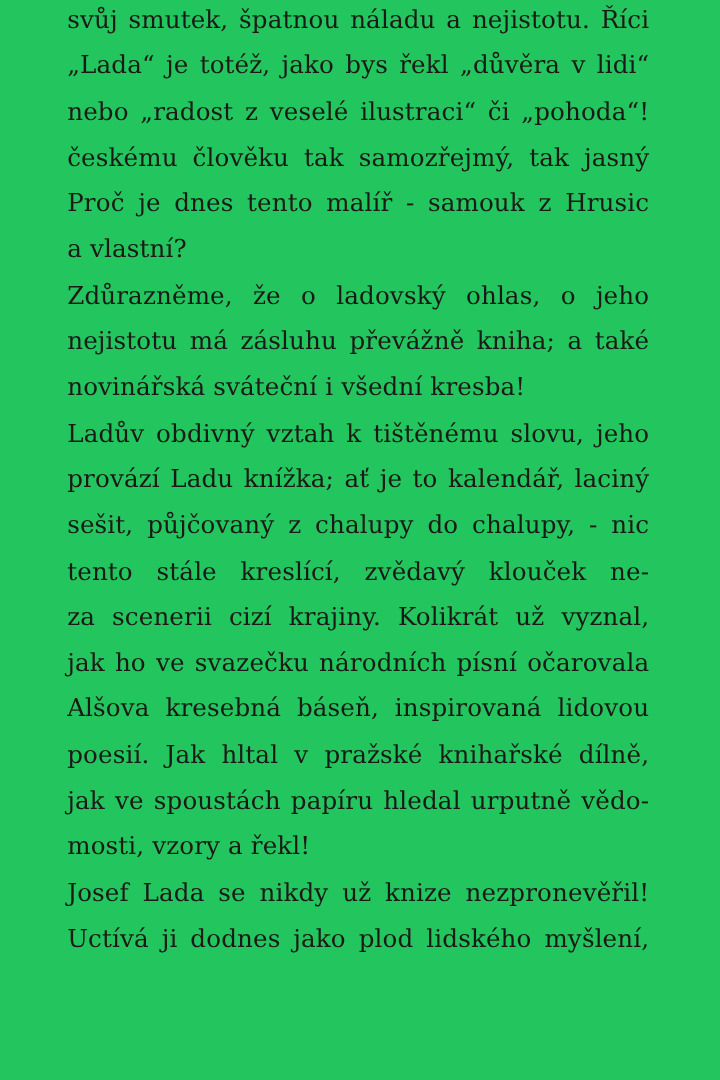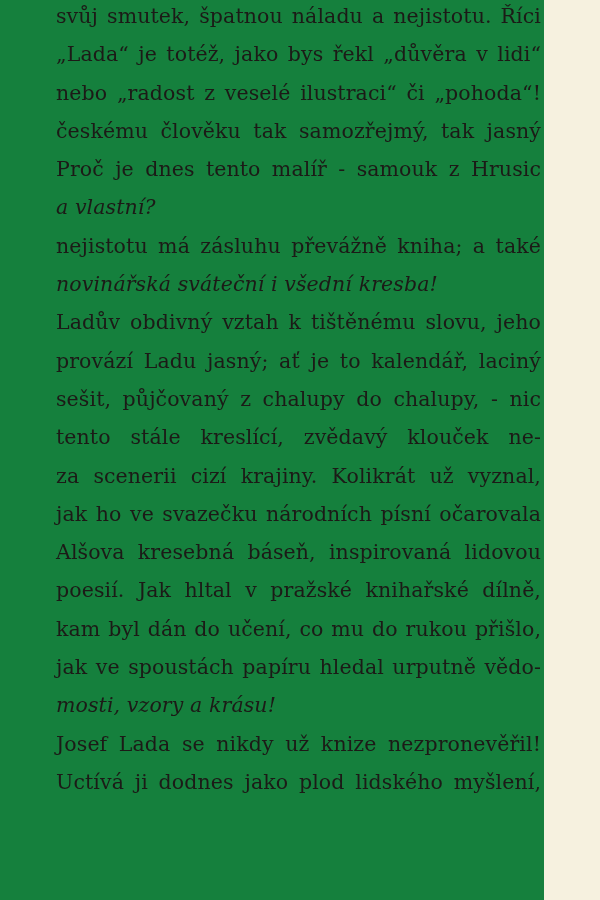--- a/index.html
+++ b/index.html
@@ -5,23 +5,23 @@
     html, body {
       margin: 0;
       padding: 0;
       width: 600px;
       height: 900px;
       overflow: hidden;
       background: #f6f1df;
     }
     .page {
       position: relative;
-      width: 544px;
+      width: 600px;
       height: 900px;
-      background: #15803d;
+      background: #22c55e;
     }
     .text-block {
       position: absolute;
       left: 56px;
       top: -3px;
       width: 485px;
       font-family: "DejaVu Serif", "Liberation Serif", serif;
       font-size: 20.5px;
       line-height: 38.3px;
       color: #1c1a17;
@@ -29,44 +29,43 @@
     }
     .line {
       display: block;
       white-space: nowrap;
       text-align: justify;
       text-align-last: justify;
       height: 38.3px;
     }
     .line.last {
       text-align-last: left;
-      font-style: italic;
     }
   </style>
 </head>
 <body>
 
 <div class="page">
   <div class="text-block">
     <span class="line">svůj smutek, špatnou náladu a nejistotu. Říci</span>
     <span class="line">„Lada“ je totéž, jako bys řekl „důvěra v lidi“</span>
     <span class="line">nebo „radost z veselé ilustraci“ či „pohoda“!</span>
     <span class="line">českému člověku tak samozřejmý, tak jasný</span>
     <span class="line">Proč je dnes tento malíř - samouk z Hrusic</span>
     <span class="line last">a vlastní?</span>
+    <span class="line">Zdůrazněme, že o ladovský ohlas, o jeho</span>
     <span class="line">nejistotu má zásluhu převážně kniha; a také</span>
     <span class="line last">novinářská sváteční i všední kresba!</span>
     <span class="line">Ladův obdivný vztah k tištěnému slovu, jeho</span>
-    <span class="line">provází Ladu jasný; ať je to kalendář, laciný</span>
+    <span class="line">provází Ladu knížka; ať je to kalendář, laciný</span>
     <span class="line">sešit, půjčovaný z chalupy do chalupy, - nic</span>
     <span class="line">tento stále kreslící, zvědavý klouček ne-</span>
     <span class="line">za scenerii cizí krajiny. Kolikrát už vyznal,</span>
     <span class="line">jak ho ve svazečku národních písní očarovala</span>
     <span class="line">Alšova kresebná báseň, inspirovaná lidovou</span>
     <span class="line">poesií. Jak hltal v pražské knihařské dílně,</span>
-    <span class="line">kam byl dán do učení, co mu do rukou přišlo,</span>
     <span class="line">jak ve spoustách papíru hledal urputně vědo-</span>
-    <span class="line last">mosti, vzory a krásu!</span>
+    <span class="line last">mosti, vzory a řekl!</span>
     <span class="line">Josef Lada se nikdy už knize nezpronevěřil!</span>
     <span class="line">Uctívá ji dodnes jako plod lidského myšlení,</span>
 
   </div>
 </div>
 
 </body></html>

